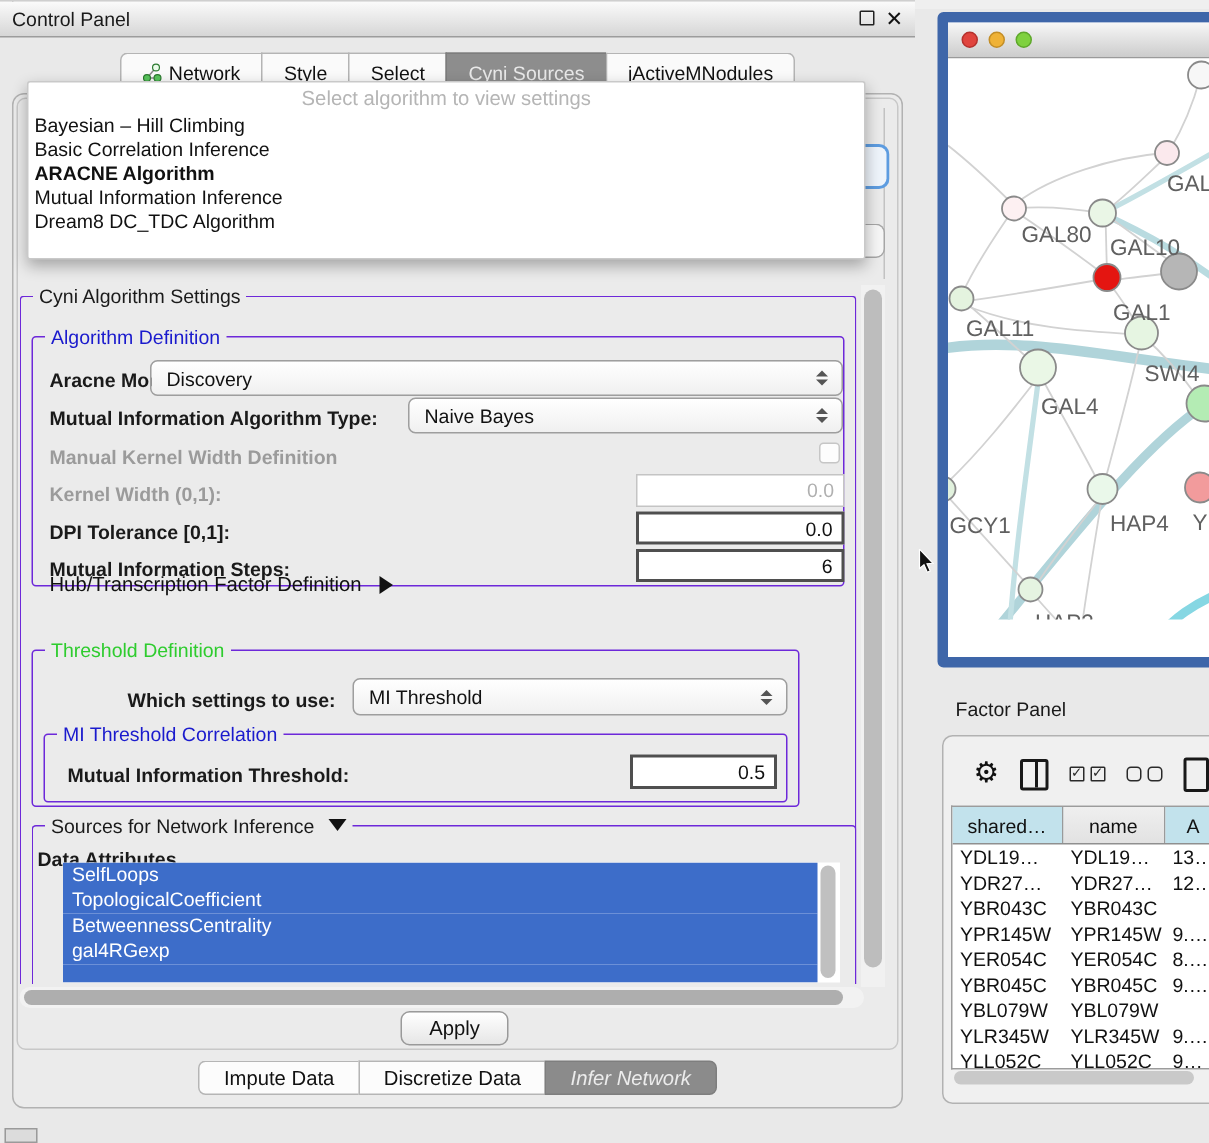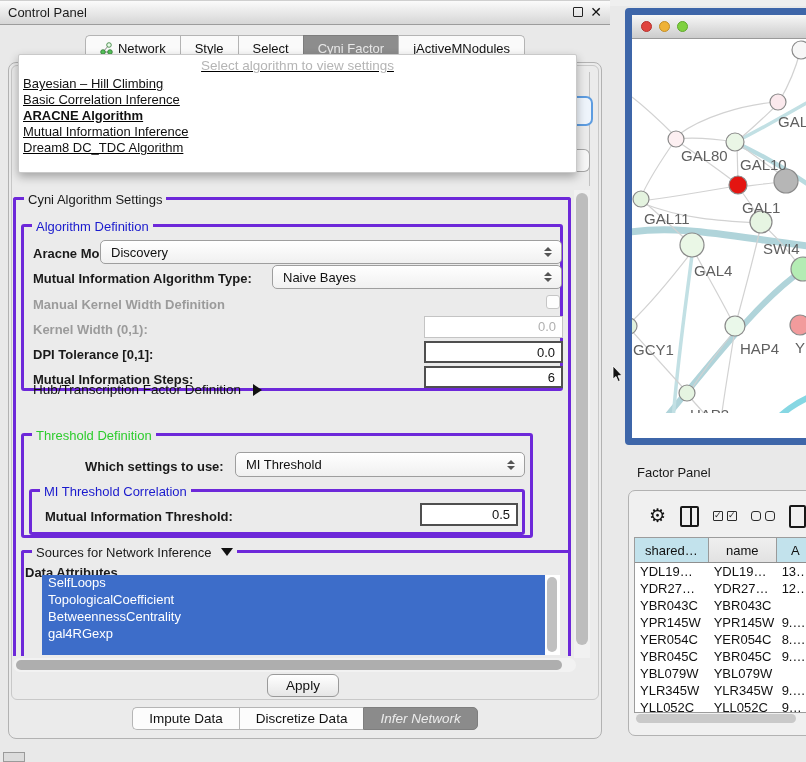--- a/index.html
+++ b/index.html
@@ -31,27 +31,27 @@
 
   
   .frag-vline { left:589px; top:72px; width:1px; height:114px; background:#c2c2c2; }
   .frag-combo-blue { left:576px; top:96px; width:17px; height:30px; background:#eef4fb;
     border:2px solid #5d9ce0; border-left:none; border-radius:0 7px 7px 0; }
   .frag-combo { left:558px; top:149px; width:32px; height:23px; background:#f6f6f6;
     border:1px solid #a6a6a6; border-left:none; border-radius:0 6px 6px 0; }
 
   
   .popup { left:18px; top:54px; width:559px; height:119px; background:#ffffff;
-    border:1px solid #c9c9c9; border-radius:2px; box-shadow:0 4px 10px rgba(0,0,0,.3); z-index:50;text-decoration:underline; }
+    border:1px solid #c9c9c9; border-radius:2px; box-shadow:0 4px 10px rgba(0,0,0,.3); z-index:50; }
   .dd-placeholder { height:20px; text-align:center; color:#b5b5b5; font-size:13.5px; padding-top:3px; }
   .dd-item { font-size:13px; color:#111; padding:1px 4px; height:16px; line-height:15px; }
   .dd-item.b { font-weight:bold; }
 
   
-  .gb { position:absolute; border:3px solid #6d28d9; border-radius:3px; }
+  .gb { position:absolute; border:1px solid #6d28d9; border-radius:3px; }
   .gb.nob { border-bottom:none; border-radius:3px 3px 0 0; }
   .gb-title { position:absolute; top:-8px; left:8px; background:#ebebeb; padding:0 4px;
     font-size:13px; color:#1a1a1a; white-space:nowrap; }
   .gb-title.blue { color:#1a1acd; }
   .gb-title.green { color:#2ecc2e; }
 
   .lbl { position:absolute; font-size:13px; font-weight:bold; color:#1a1a1a; white-space:nowrap; }
   .lbl.dis { color:#9b9b9b; }
   .combo { position:absolute; height:24px; background:linear-gradient(#ffffff,#f0f0f0);
     border:1px solid #9e9e9e; border-radius:5px; font-size:13px; color:#111;
@@ -163,21 +163,21 @@
     </svg>
     <span>Network</span>
   </div>
   <div class="tab">
       <span>Style</span>
     </div>
   <div class="tab">
       <span>Select</span>
     </div>
   <div class="tab sel">
-      <span>Cyni Factor</span>
+      <span>Cyni Sources</span>
     </div>
   <div class="tab">
       <span>jActiveMNodules</span>
     </div>
 </div>
 
 <div class="abs cp-container"></div>
 <div class="abs inner-panel"></div>
 
 <div class="abs frag-vline"></div>

